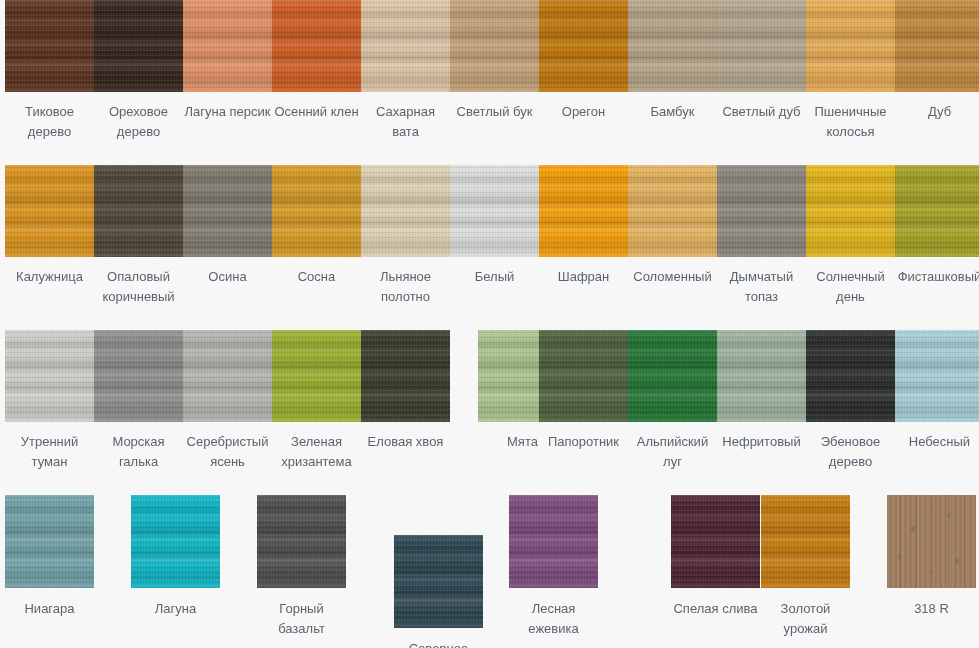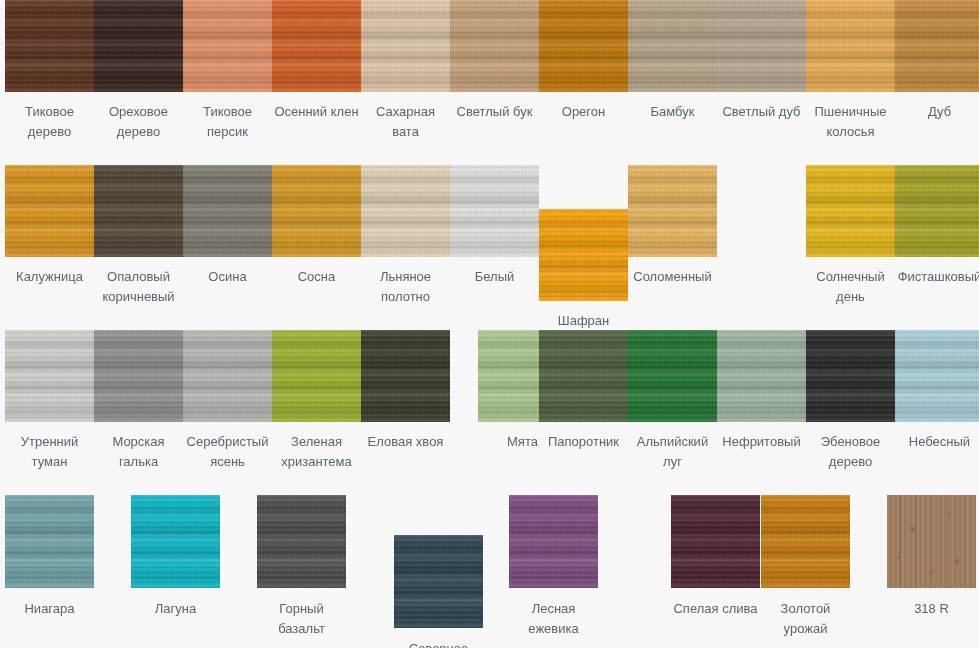--- a/index.html
+++ b/index.html
@@ -143,21 +143,21 @@
       <div class="swatch-cell" style="left: 5px;">
         <div class="chip grain-h" style="background-color: rgb(90, 47, 28);"></div>
         <div class="chip-label">Тиковое дерево</div>
       </div>
       <div class="swatch-cell" style="left: 94px;">
         <div class="chip grain-h" style="background-color: rgb(51, 33, 26);"></div>
         <div class="chip-label">Ореховое дерево</div>
       </div>
       <div class="swatch-cell" style="left: 183px;">
         <div class="chip grain-h" style="background-color: rgb(224, 141, 99);"></div>
-        <div class="chip-label">Тиковое персик</div>
+        <div class="chip-label">Лагуна персик</div>
       </div>
       <div class="swatch-cell" style="left: 272px;">
         <div class="chip grain-h" style="background-color: rgb(207, 91, 32);"></div>
         <div class="chip-label">Осенний клен</div>
       </div>
       <div class="swatch-cell" style="left: 361px;">
         <div class="chip grain-h" style="background-color: rgb(220, 194, 164);"></div>
         <div class="chip-label">Сахарная вата</div>
       </div>
       <div class="swatch-cell" style="left: 450px;">
@@ -203,27 +203,31 @@
         <div class="chip-label">Сосна</div>
       </div>
       <div class="swatch-cell" style="left: 361px;">
         <div class="chip grain-h" style="background-color: rgb(222, 208, 180);"></div>
         <div class="chip-label">Льняное полотно</div>
       </div>
       <div class="swatch-cell" style="left: 450px;">
         <div class="chip grain-h" style="background-color: rgb(220, 220, 218);"></div>
         <div class="chip-label">Белый</div>
       </div>
-      <div class="swatch-cell" style="left: 539px; margin-top: 44px;">
+      <div class="swatch-cell" style="left: 539px;">
         <div class="chip grain-h" style="background-color: rgb(244, 156, 6);"></div>
         <div class="chip-label">Шафран</div>
       </div>
       <div class="swatch-cell" style="left: 628px;">
         <div class="chip grain-h" style="background-color: rgb(227, 177, 92);"></div>
         <div class="chip-label">Соломенный</div>
+      </div>
+      <div class="swatch-cell" style="left: 717px;">
+        <div class="chip grain-h" style="background-color: rgb(138, 132, 123);"></div>
+        <div class="chip-label">Дымчатый топаз</div>
       </div>
       <div class="swatch-cell" style="left: 806px;">
         <div class="chip grain-h" style="background-color: rgb(227, 180, 23);"></div>
         <div class="chip-label">Солнечный день</div>
       </div>
       <div class="swatch-cell" style="left: 895px;">
         <div class="chip grain-h" style="background-color: rgb(162, 160, 34);"></div>
         <div class="chip-label">Фисташковый</div>
       </div>
     </div>

